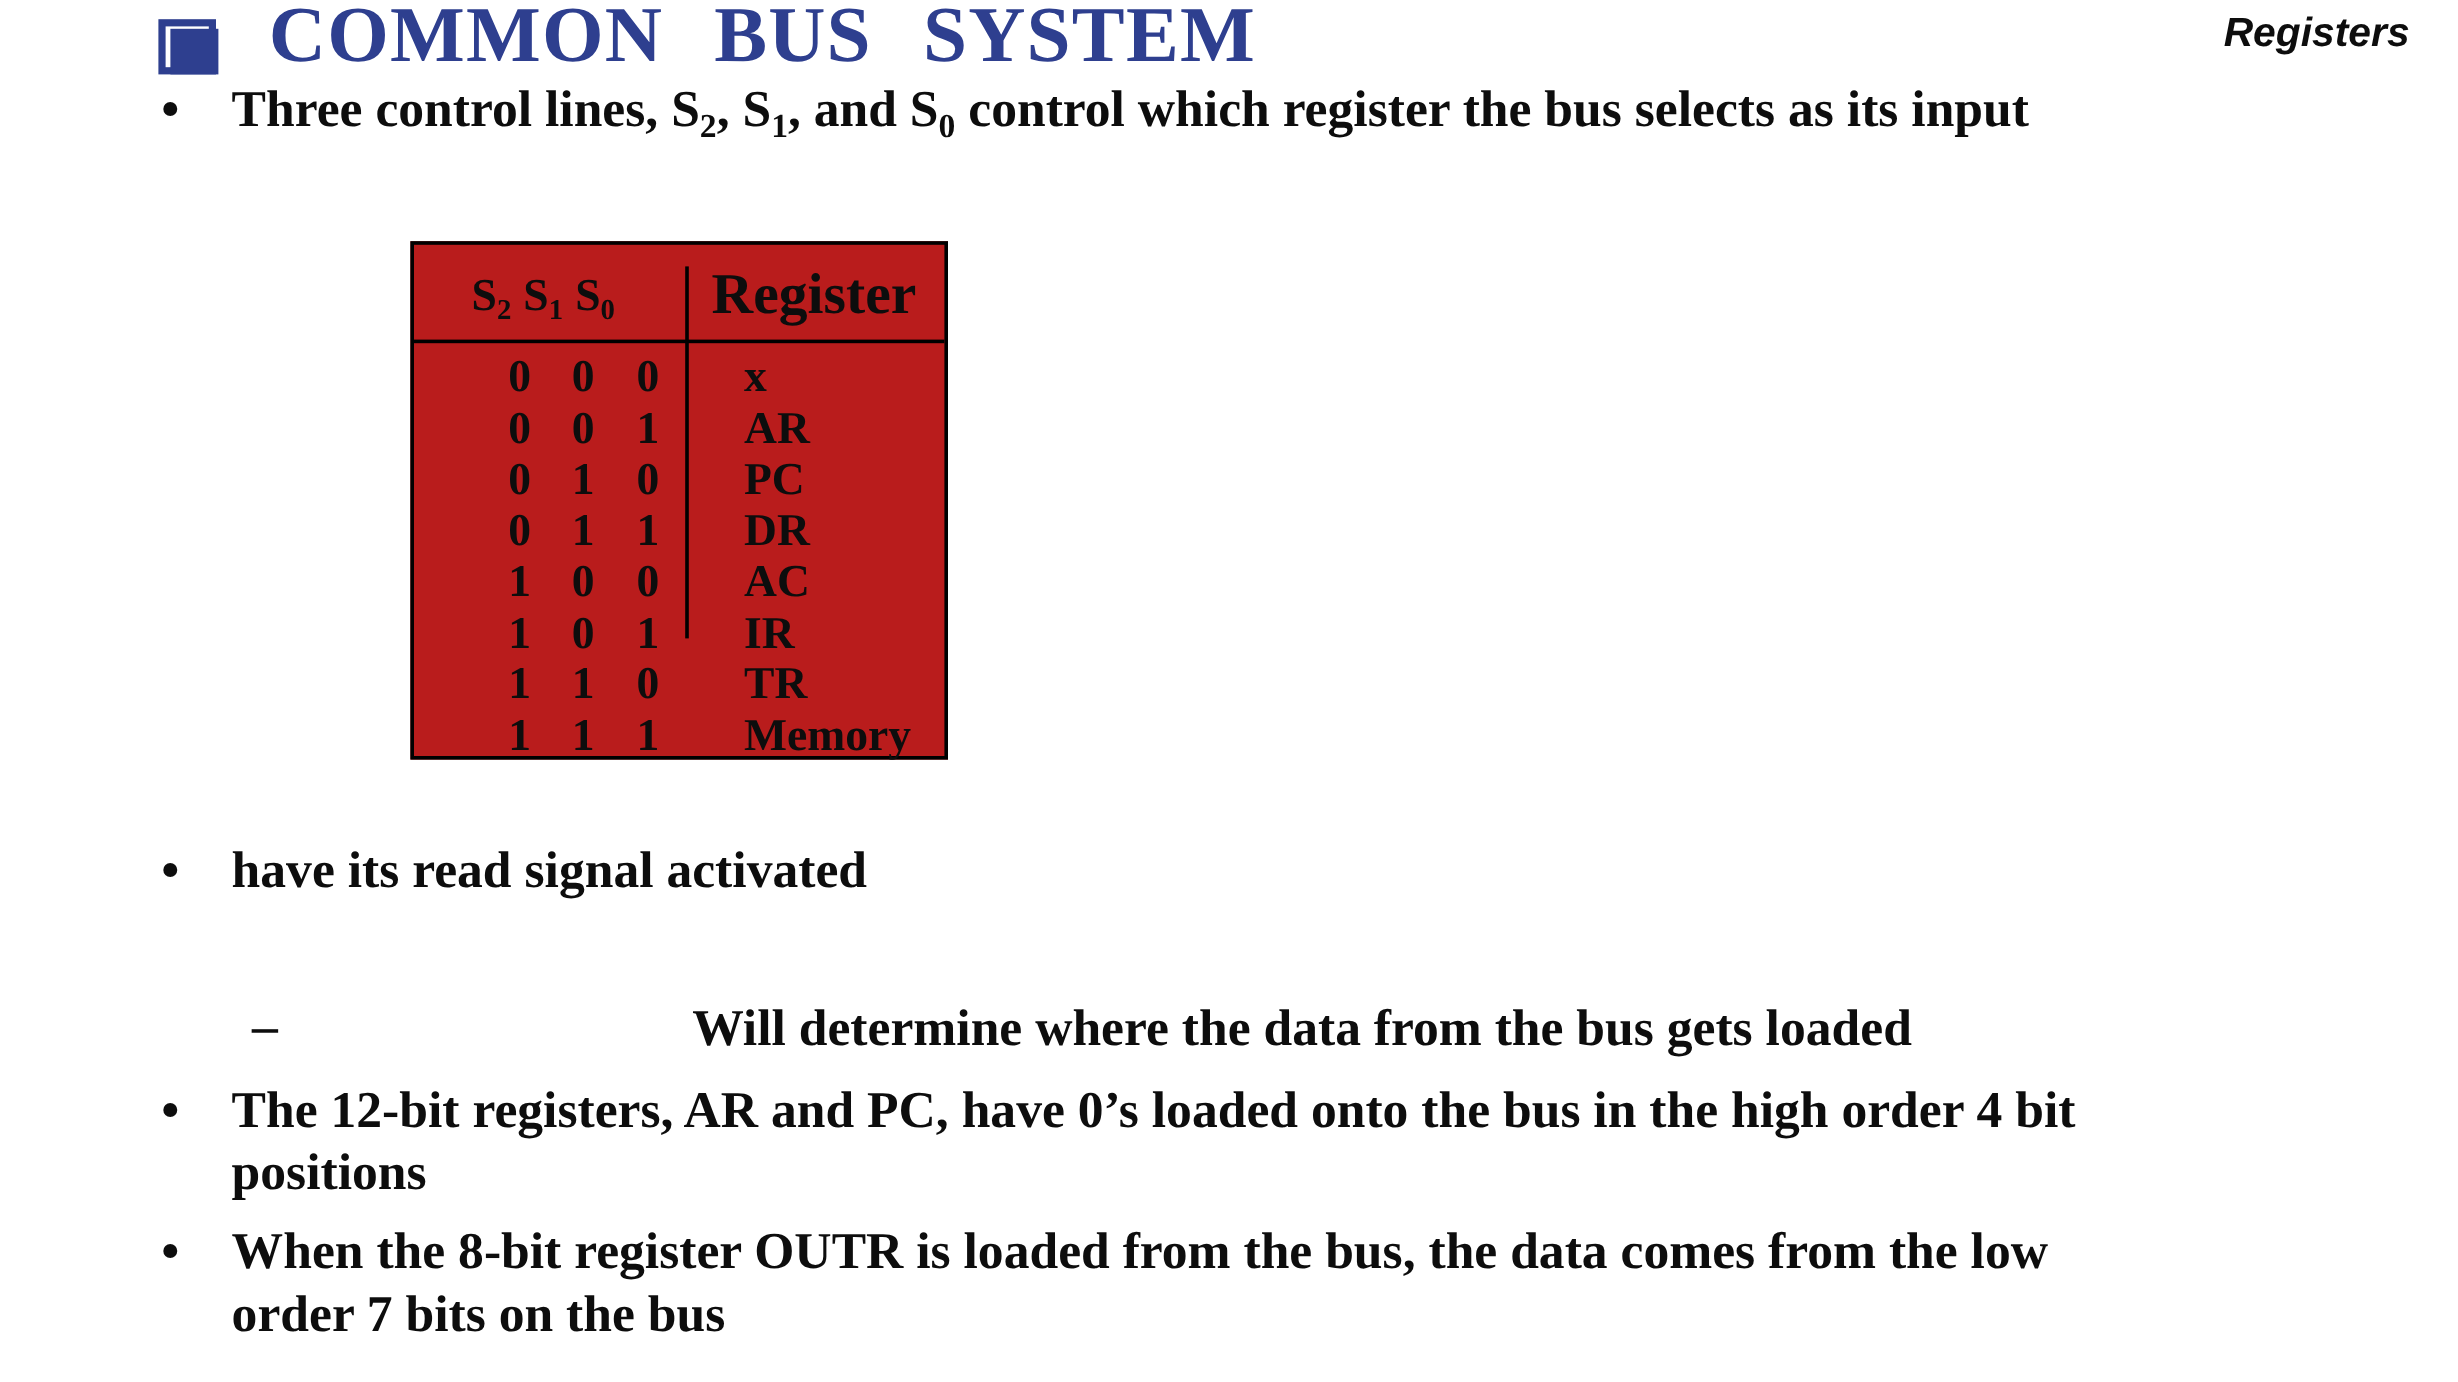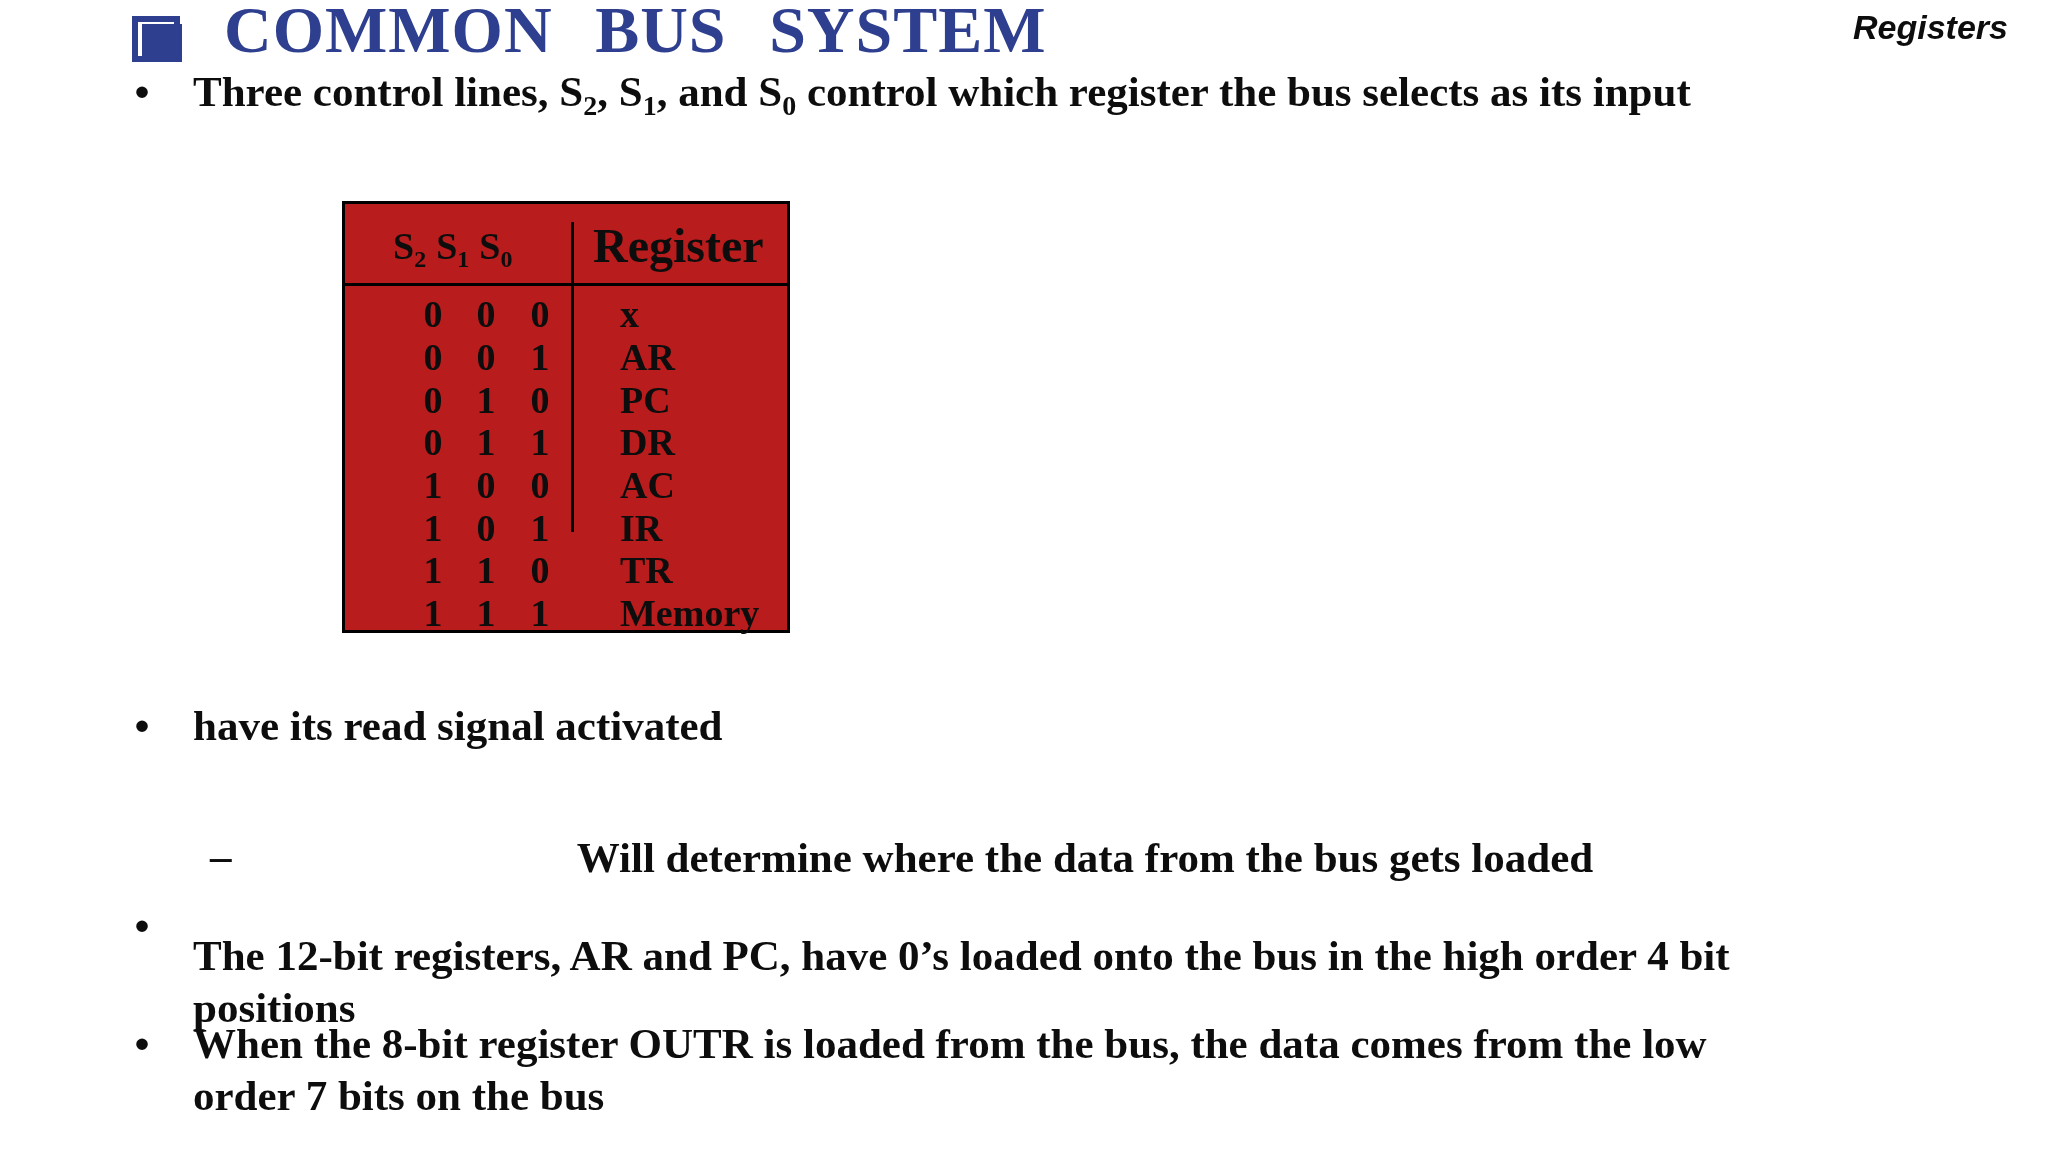--- a/index.html
+++ b/index.html
@@ -124,21 +124,21 @@
   </div>
 
   <div class="subbullet" style="top:832px;">
     <span class="marker">–</span>
     <span class="btxt">Will determine where the data from the bus gets loaded</span>
   </div>
 
   <div class="bullet" style="top:900px;">
     <span class="marker">•</span>
     <span class="btxt">
-      <span style="display:block;margin-top:30px;">The 12-bit registers, AR and PC, have 0’s loaded onto the bus in the high order 4 bit</span>
+      <span style="display:block;">The 12-bit registers, AR and PC, have 0’s loaded onto the bus in the high order 4 bit</span>
       <span style="display:block;">positions</span>
     </span>
   </div>
 
   <div class="bullet" style="top:1018px;">
     <span class="marker">•</span>
     <span class="btxt">
       <span style="display:block;">When the 8-bit register OUTR is loaded from the bus, the data comes from the low</span>
       <span style="display:block;">order 7 bits on the bus</span>
     </span>

